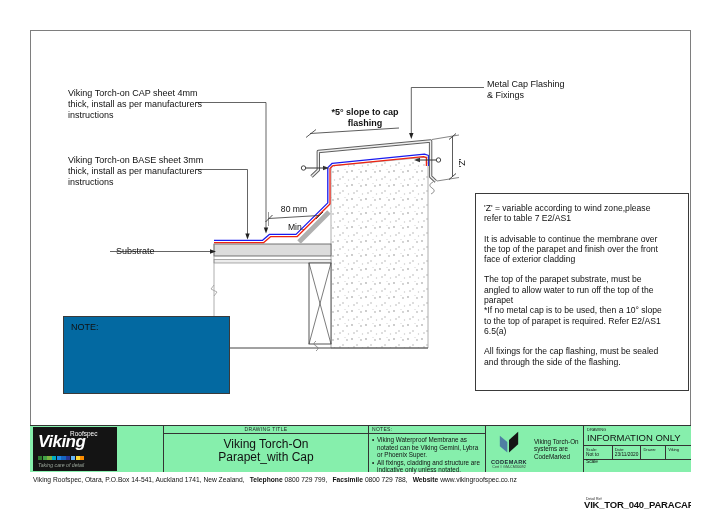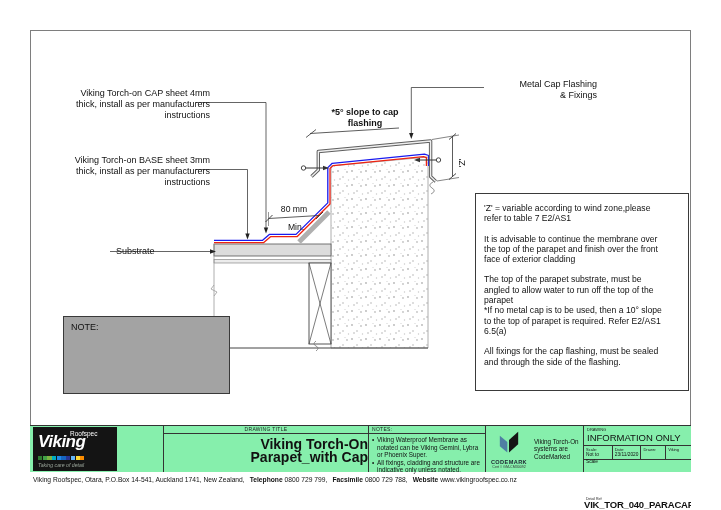--- a/index.html
+++ b/index.html
@@ -2,24 +2,24 @@
 <html><head>
 <meta charset="utf-8">
 <style>
   * { margin:0; padding:0; box-sizing:border-box; }
   html,body { background:#fff; }
   body { width:721px; height:510px; font-family:"Liberation Sans","DejaVu Sans",sans-serif; color:#111; position:relative; overflow:hidden; }
   .sheet { position:absolute; left:0; top:0; width:721px; height:510px; background:#fff; }
   .frame { position:absolute; left:30px; top:30px; width:661px; height:442px; border:1.6px solid #7e7e7e; background:#fff; }
   .dwg-svg { position:absolute; left:30px; top:30px; }
 
-  .ann { position:absolute; font-size:9px; line-height:10.8px; color:#111; white-space:pre-line;text-align:right; }
+  .ann { position:absolute; font-size:9px; line-height:10.8px; color:#111; white-space:pre-line; }
   .ann-center { text-align:center; }
 
-  .note-box { position:absolute; left:63px; top:316px; width:167px; height:78px; border:1px solid #3a3a3a; background:#a3a3a3; padding:5px 4px 0 7px; font-size:9px; line-height:11px; }
+  .note-box { position:absolute; left:63px; top:316px; width:167px; height:78px; border:1px solid #3a3a3a; background:#0369a1; padding:5px 4px 0 7px; font-size:9px; line-height:11px; }
   .note-box .u { text-decoration:underline; }
 
   .info-box { position:absolute; left:475px; top:193px; width:214px; height:198px; border:1px solid #3a3a3a; background:#fff; padding:9px 7px 0 8px; font-size:8.6px; line-height:10.3px; }
   .info-box p { white-space:pre-line; margin:0 0 10px 0; }
 
   .titleblock { position:absolute; left:30px; top:425px; width:661px; height:47px; border-top:1.2px solid #333; display:flex; background:#86efac; }
   .tb-cell { height:100%; border-left:1px solid #333; }
   .tb-cell:first-child { border-left:none; }
 
   .logo-cell { width:133px; padding:1px 0 0 3px; }
@@ -30,21 +30,21 @@
   .vl-stripe i { display:block; width:4.2px; height:4.2px; }
   .vl-tagline { position:absolute; left:5px; top:35px; font-size:5.2px; font-style:italic; color:#98a398; }
 
   .title-cell { width:205px; }
   .notes-cell { width:117px; }
   .cm-cell { width:98px; display:flex; align-items:center; }
   .info-cell { width:108px; }
 
   .cell-hdr { height:8px; border-bottom:1px solid #333; font-size:5px; line-height:7px; letter-spacing:0.3px; color:#222; padding-left:3px; }
   .cell-hdr.center { text-align:center; padding-left:0; }
-  .dwg-title { font-size:14px; line-height:13px; text-align:right; padding-top:4px; white-space:pre-line;font-weight:bold; }
+  .dwg-title { font-size:12px; line-height:13px; text-align:center; padding-top:4px; white-space:pre-line; }
 
   .notes-body { padding:2px 1px 0 3px; font-size:6.3px; line-height:7.6px; }
   .bullet { display:flex; }
   .bullet::before { content:"•"; width:5px; flex:0 0 5px; }
   .bullet span { white-space:pre-line; }
 
   .cm-logo { width:46px; text-align:center; padding-top:2px; }
   .cm-word { font-size:5.6px; font-weight:bold; letter-spacing:0.4px; color:#1c2430; line-height:6px; }
   .cm-cert { font-size:3.6px; color:#333; line-height:4.5px; }
   .cm-caption { font-size:6.3px; line-height:7.6px; white-space:pre-line; padding-left:2px; }

